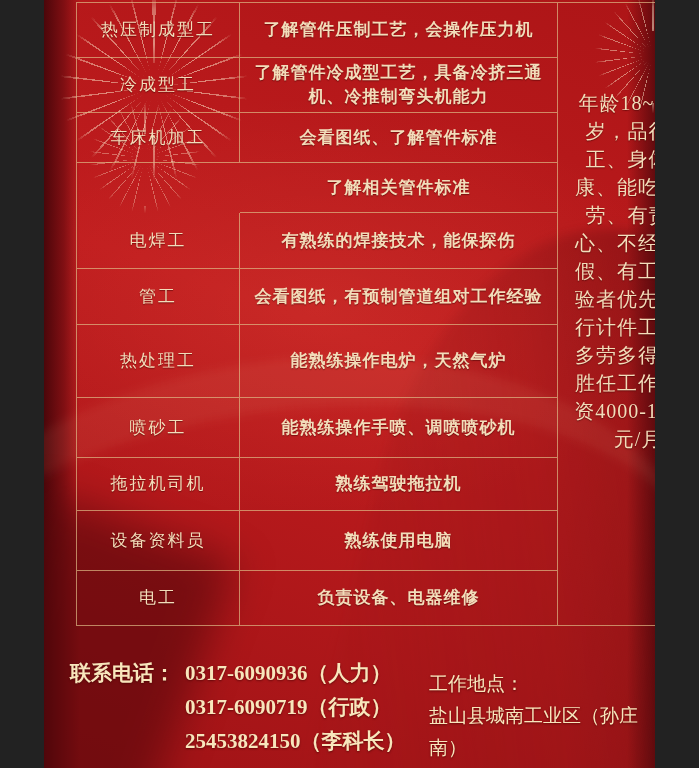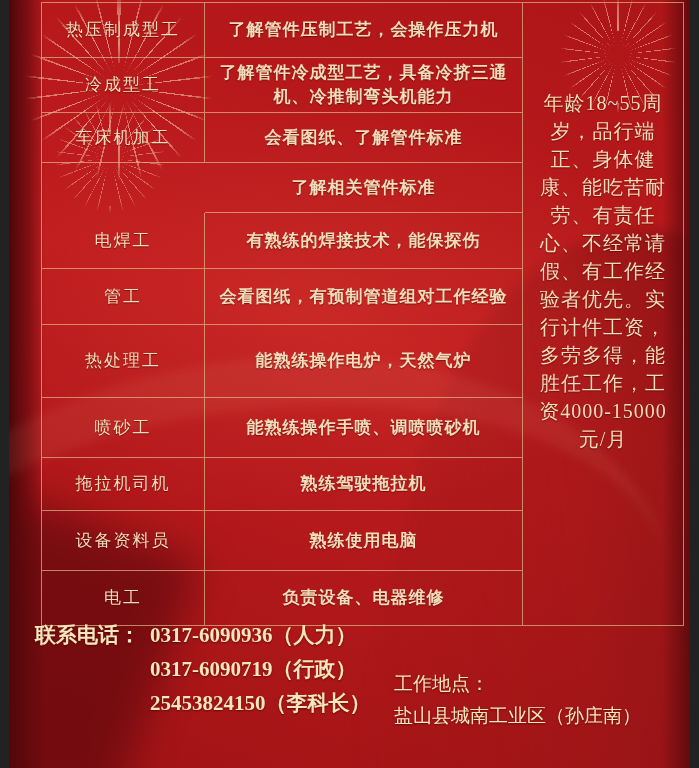--- a/index.html
+++ b/index.html
@@ -1,18 +1,18 @@
 <!DOCTYPE html>
 <html><head>
 <meta charset="utf-8">
 <style>
   html,body{margin:0;padding:0;background:#222;}
   .poster{
     position:relative;
-    width:681px;height:768px;
+    width:611px;height:768px;
     margin:0 auto;
     overflow:hidden;
     font-family:"Liberation Serif","DejaVu Serif",serif;
     background:
       radial-gradient(ellipse 520px 300px at 45% 40%, rgba(255,120,90,0.14), transparent 70%),
       linear-gradient(200deg,#ad1517 0%,#c01c1e 45%,#a01316 100%);
   }
   
   .bg-left-band{position:absolute;left:0;top:0;width:36px;height:100%;
     background:linear-gradient(to right,#4c060a,rgba(118,13,17,0.85) 55%,rgba(118,13,17,0));}
@@ -56,21 +56,21 @@
   .req{grid-column:2;font-weight:bold;}
   .r1{grid-row:1}.r2{grid-row:2}.r3{grid-row:3}.r4{grid-row:4}.r5{grid-row:5}
   .r6{grid-row:6}.r7{grid-row:7}.r8{grid-row:8}.r9{grid-row:9}.r10{grid-row:10}.r11{grid-row:11}
   .info{
     grid-column:3;grid-row:1 / span 11;
     align-items:flex-start;
     padding:86px 9px 0;
     font-size:20px;line-height:28px;letter-spacing:1px;
   }
   
-  .contact{position:absolute;left:26px;top:618px;display:flex;
+  .contact{position:absolute;left:26px;top:656px;display:flex;
     color:#f8e6bc;font-weight:bold;text-shadow:0 1px 2px rgba(60,0,0,0.6);}
   .contact-label{font-size:21px;line-height:34px;white-space:nowrap;}
   .phones{margin-left:10px;font-size:21px;line-height:34px;}
   .location{position:absolute;left:385px;top:668px;
     color:#f8e6bc;font-weight:normal;font-size:19px;line-height:32px;
     text-shadow:0 1px 2px rgba(60,0,0,0.6);}
 </style>
 </head>
 <body>
 

